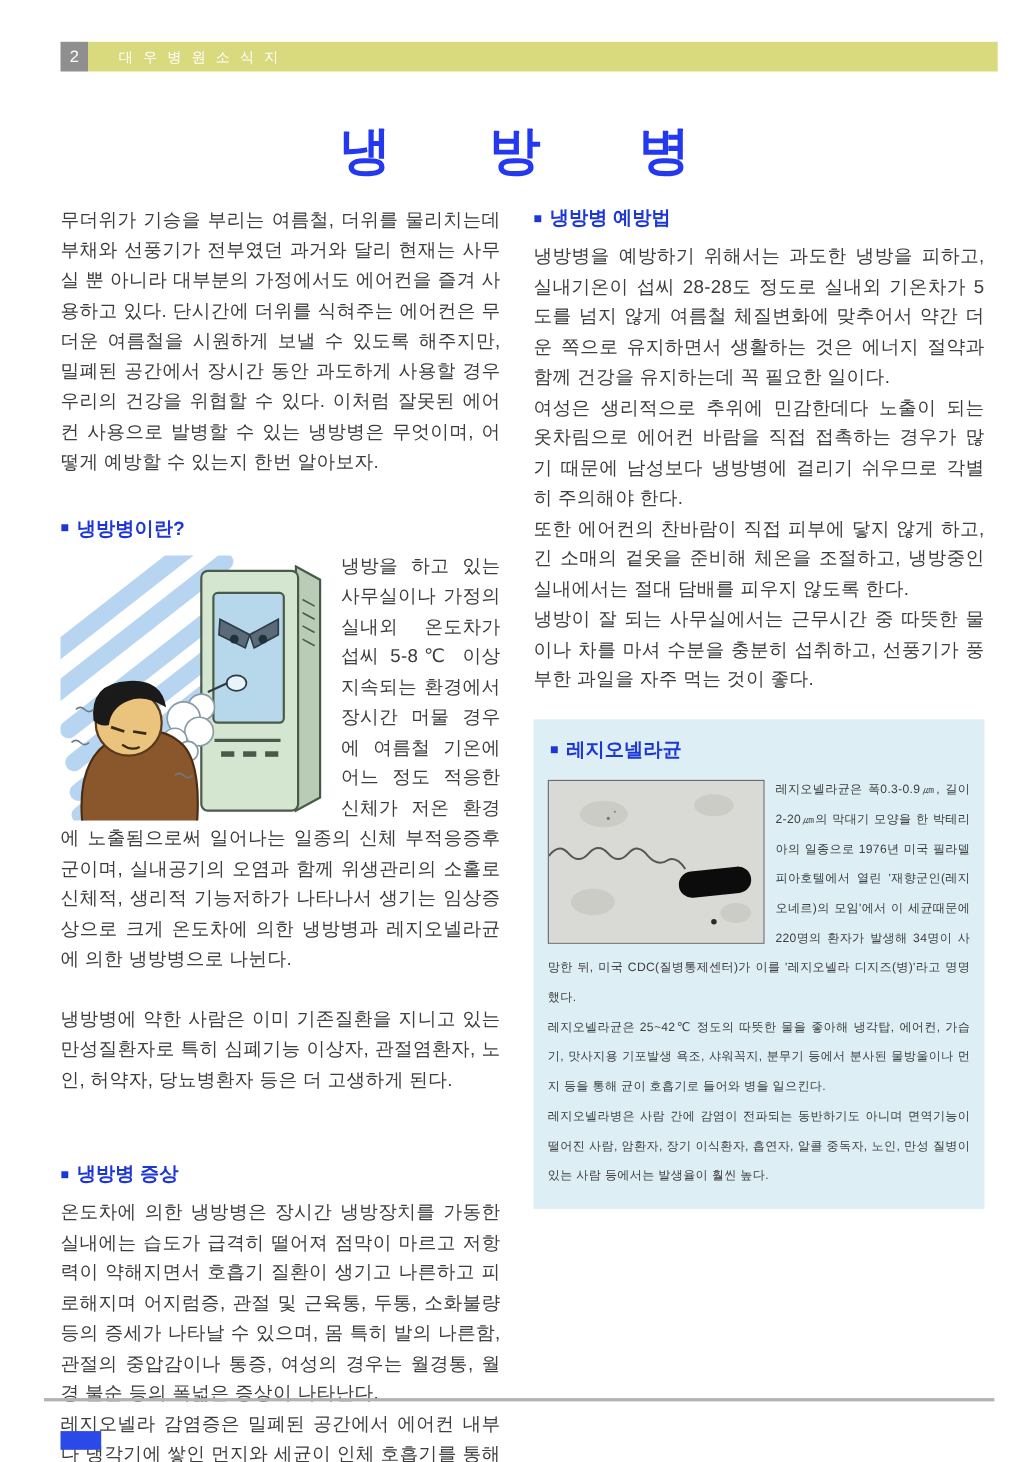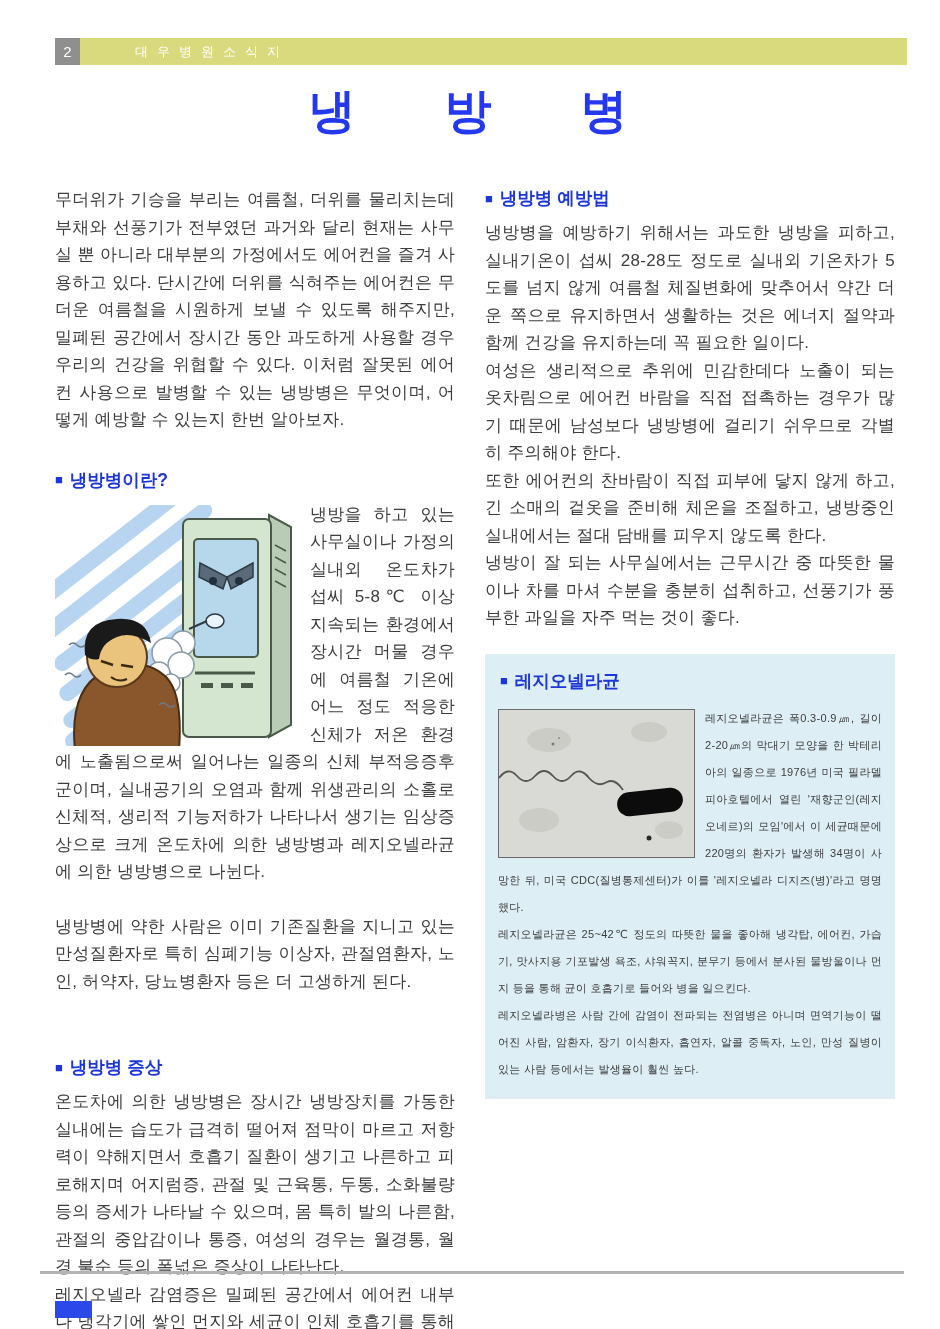--- a/index.html
+++ b/index.html
@@ -10,25 +10,25 @@
   }
   
   .hdr{position:absolute;top:38px;left:55px;right:33px;height:27px;display:flex;}
   .pagenum{
     width:25px;height:27px;background:#8f8f8f;color:#ffffff;
     font-size:15px;display:flex;align-items:center;justify-content:center;
   }
   .hdr-bar{
     flex:1;height:27px;background:#d9d97e;color:#ffffff;
     display:flex;align-items:center;
-    font-size:13px;letter-spacing:9px;padding-left:55px;box-sizing:border-box;
+    font-size:13px;letter-spacing:9px;padding-left:28px;box-sizing:border-box;
   }
   
   .title{
-    position:absolute;top:80px;left:0;width:100%;margin:0;text-align:center;
+    position:absolute;top:106px;left:0;width:100%;margin:0;text-align:center;
     color:#2438f0;font-size:47px;font-weight:bold;word-spacing:68px;letter-spacing:4px;
   }
   
   .cols{position:absolute;top:186px;left:55px;display:flex;gap:30px;}
   .col-left{width:400px;}
   .col-right{width:410px;}
   p.body{
     margin:0;font-size:17px;line-height:27.5px;text-align:justify;
     word-break:break-all;letter-spacing:0.3px;
   }
@@ -189,20 +189,20 @@
 
               <path d="M0 68 q9 -12 18 -2 q9 10 18 0 q9 -10 18 0 q9 10 18 0 q9 -10 18 2 q9 10 18 4 q8 -4 16 8" fill="none" stroke="#55564f" stroke-width="1.8"></path>
 
               <rect x="118" y="80" width="66" height="24" rx="12" fill="#0c0c0c" transform="rotate(-6 151 92)"></rect>
               <circle cx="150" cy="128" r="2.5" fill="#2a2a26"></circle>
             </svg>
           </span>
           <span>레지오넬라균은 폭0.3-0.9㎛, 길이 2-20㎛의 막대기 모양을 한 박테리아의 일종으로 1976년 미국 필라델피아호텔에서 열린 '재향군인(레지오네르)의 모임'에서 이 세균때문에 220명의 환자가 발생해 34명이 사망한 뒤, 미국 CDC(질병통제센터)가 이를 '레지오넬라 디지즈(병)'라고 명명했다.</span>
         </p>
         <p class="body">레지오넬라균은 25~42℃ 정도의 따뜻한 물을 좋아해 냉각탑, 에어컨, 가습기, 맛사지용 기포발생 욕조, 샤워꼭지, 분무기 등에서 분사된 물방울이나 먼지 등을 통해 균이 호흡기로 들어와 병을 일으킨다.</p>
-        <p class="body">레지오넬라병은 사람 간에 감염이 전파되는 전염병은 아니며 면역기능이 떨어진 사람, 암환자, 장기 이식환자, 흡연자, 알콜 중독자, 노인, 만성 질병이 있는 사람 등에서는 발생율이 훨씬 높다.</p>
+        <p class="body">레지오넬라병은 사람 간에 감염이 전파되는 동반하기도 아니며 면역기능이 떨어진 사람, 암환자, 장기 이식환자, 흡연자, 알콜 중독자, 노인, 만성 질병이 있는 사람 등에서는 발생율이 훨씬 높다.</p>
       </div>
     </div>
   </div>
 
   <div class="bottom-rule"></div>
   <div class="corner-box"></div>
 </div>
 
 </body></html>

